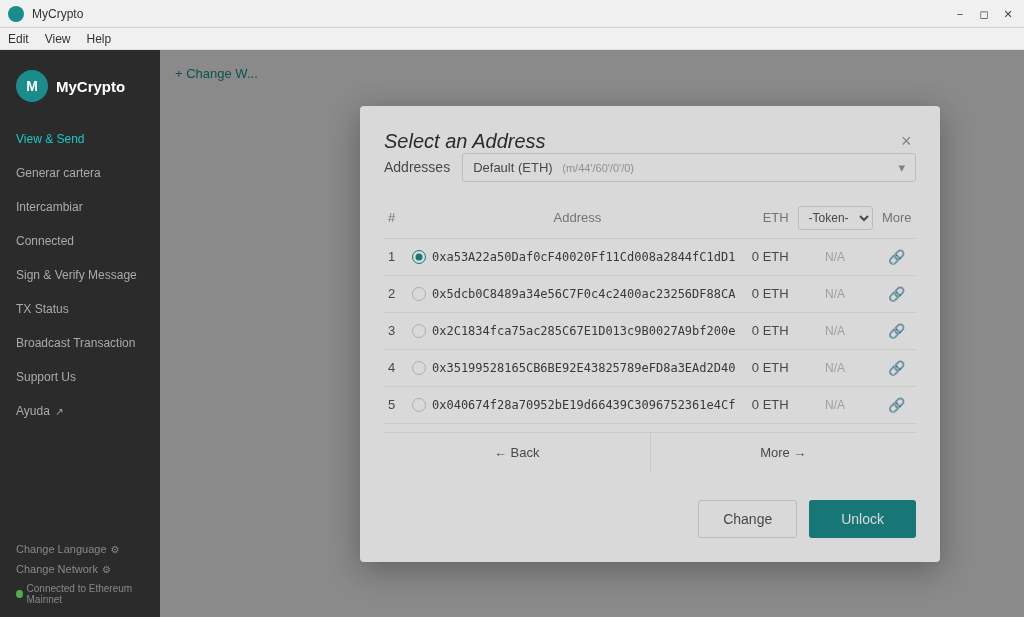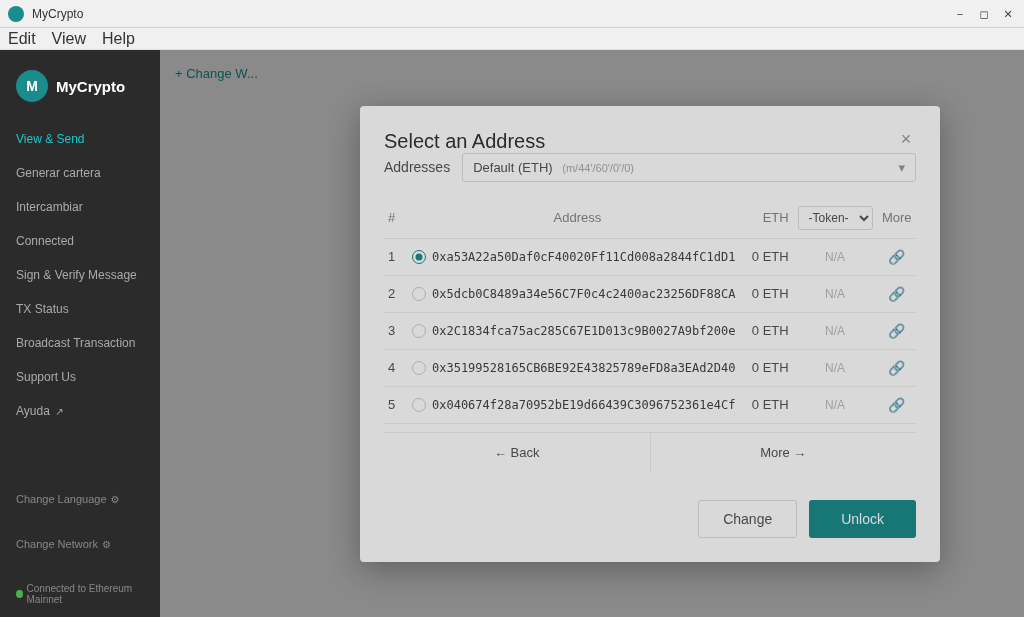--- a/index.html
+++ b/index.html
@@ -60,21 +60,21 @@
     .menubar {
       background: #f0f0f0;
       height: 22px;
       display: flex;
       align-items: center;
       padding: 0 8px;
       border-bottom: 1px solid #ddd;
       gap: 16px;
     }
     .menubar-item {
-      font-size: 16px;
+      font-size: 12px;
       color: #333;
       cursor: pointer;
     }
 
     
     .app-container {
       display: flex;
       height: calc(617px - 50px);
     }
 
@@ -129,21 +129,20 @@
       padding: 8px 16px;
       font-size: 11px;
       color: #888;
     }
     .sidebar-footer-item {
       padding: 4px 0;
       cursor: pointer;
       display: flex;
       align-items: center;
       gap: 4px;
-      margin-top: 25px;
     }
     .connected-dot {
       width: 8px;
       height: 8px;
       background: #4caf50;
       border-radius: 50%;
       display: inline-block;
     }
 
     
@@ -174,20 +173,22 @@
       background: white;
       border-radius: 4px;
       box-shadow: 0 8px 32px rgba(0,0,0,0.3);
       width: 580px;
       z-index: 20;
       padding: 24px;
     }
     .modal-header {
       display: flex;
       justify-content: space-between;
+      align-items: center;
+      font-style: italic;
     }
     .modal-title {
       font-size: 20px;
       font-weight: 400;
       color: #333;
     }
     .modal-close {
       width: 20px;
       height: 20px;
       display: flex;

